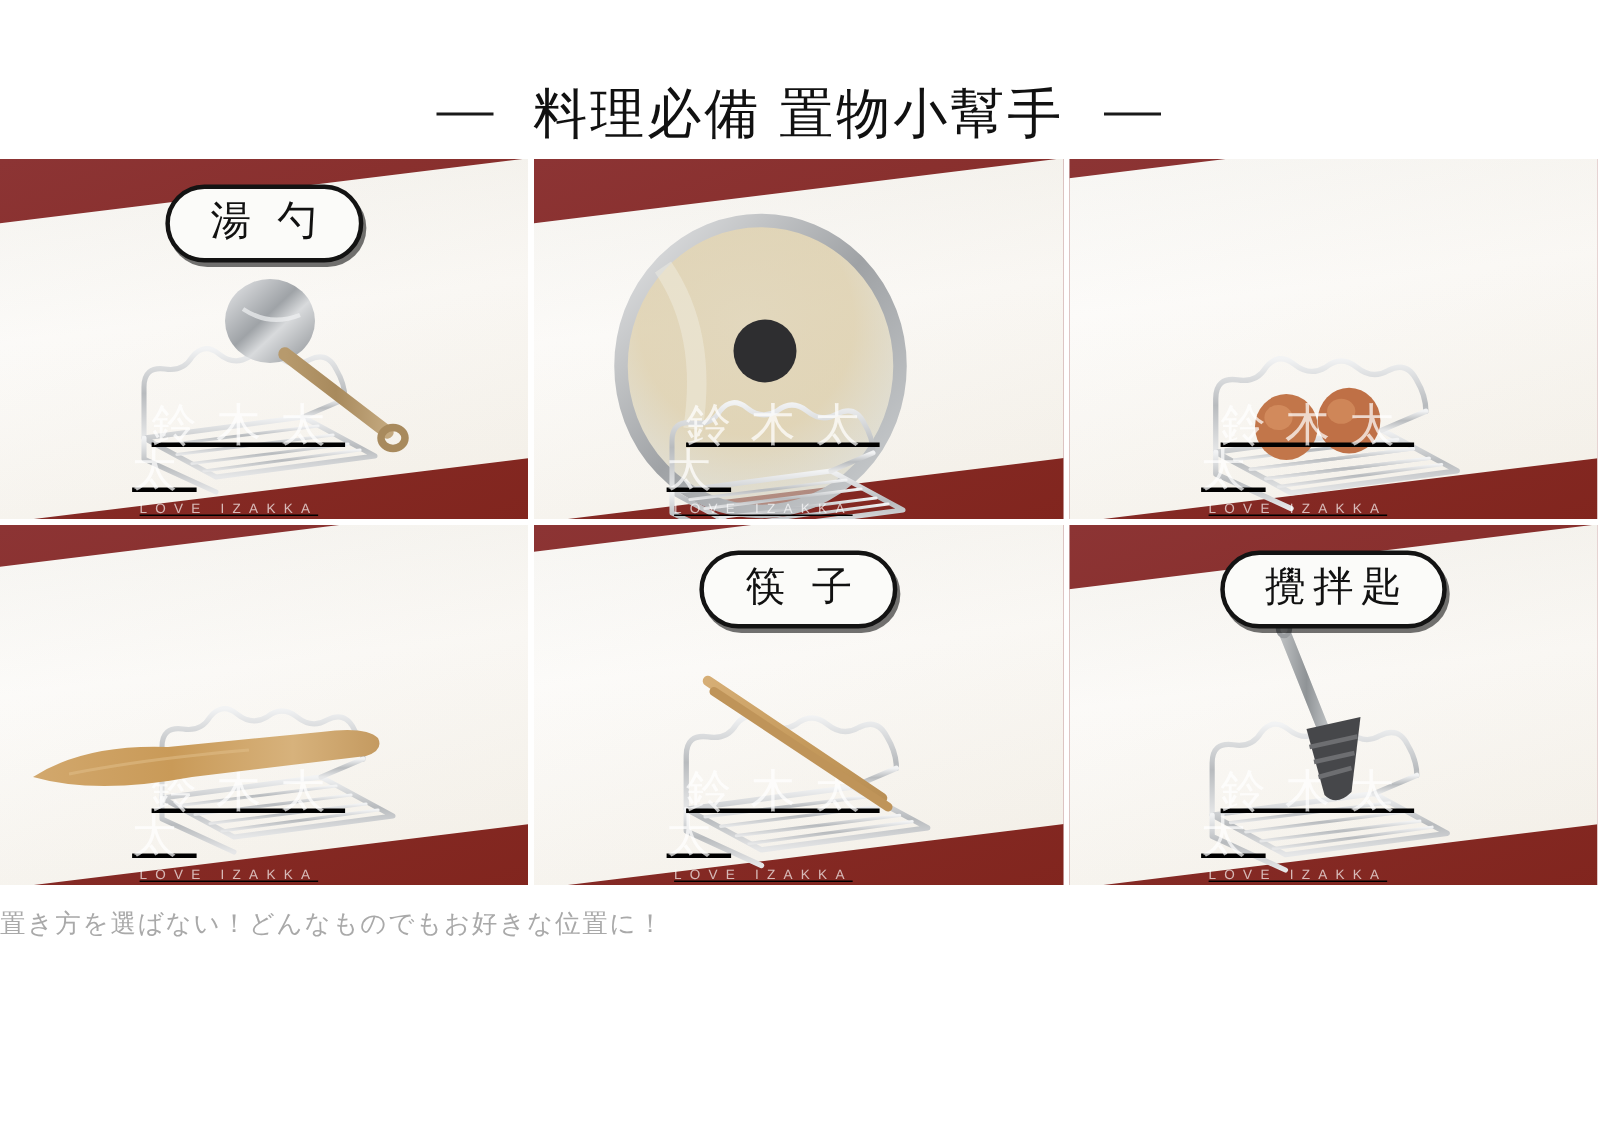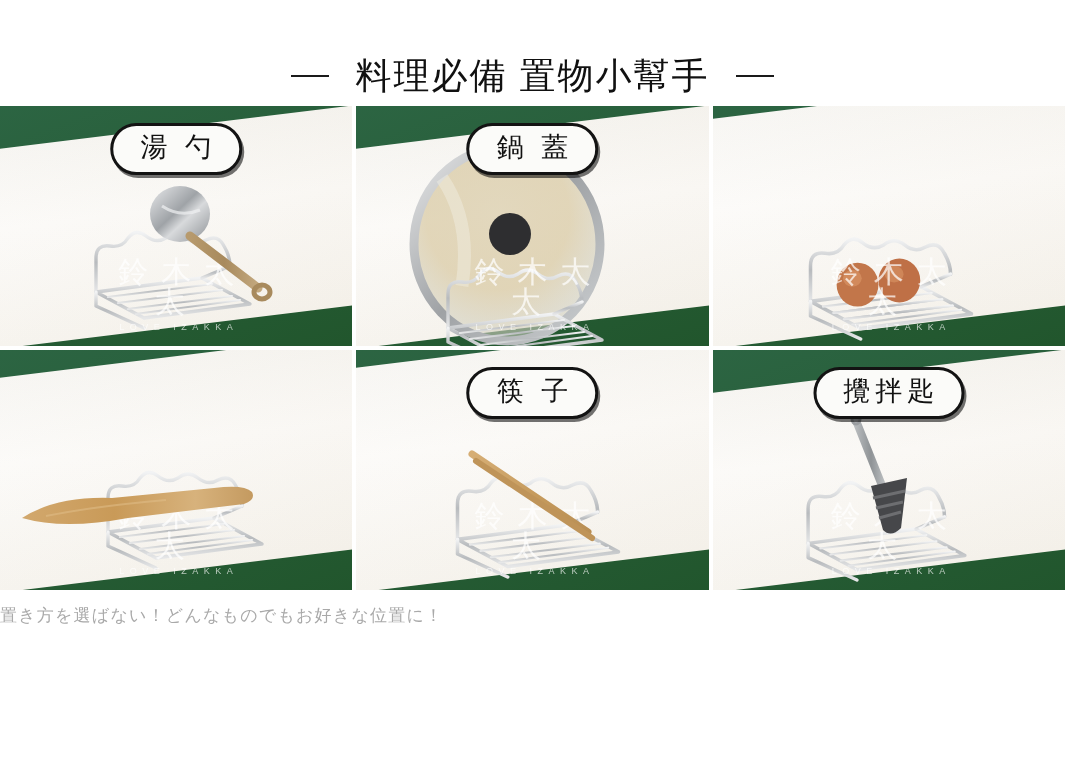--- a/index.html
+++ b/index.html
@@ -28,21 +28,21 @@
     position: absolute; top: 106px; left: 0;
     width: 1065px; height: 484px;
     display: grid;
     grid-template-columns: 1fr 1fr 1fr;
     grid-template-rows: 1fr 1fr;
     gap: 4px;
     background: #ffffff;
   }
   .cell {
     position: relative; overflow: hidden;
-    background: #14532d;
+    background: #7f1d1d;
   }
   
   .cell .table-top {
     position: absolute; left: -10px; right: -10px; bottom: -4px;
     height: 200px;
     background: linear-gradient(#f7f6f3, #ffffff 40%, #fdfdfc);
     transform: skewY(-7deg);
     transform-origin: left bottom;
   }
   .cell.lowtable .table-top { height: 150px; }
@@ -59,22 +59,22 @@
     padding: 6px 22px 8px;
     font-size: 27px; letter-spacing: 5px; color: #111;
     white-space: nowrap; line-height: 1.18;
     box-shadow: 2px 3px 0 rgba(0,0,0,.55);
     text-indent: 5px;
     z-index: 6;
   }
 
   
   .watermark {
-    position: absolute; left: 50%; bottom: 14px; transform: translateX(-50%);
-    text-align: center; z-index: 4; pointer-events: none; user-select: none;
+    position: absolute; left: 50%; bottom: 2px; transform: translateX(-50%);
+    z-index: 4; pointer-events: none; user-select: none; text-decoration: underline;
   }
   .watermark .wm-cn {
     font-size: 30px; letter-spacing: 13px; color: rgba(255,255,255,.72);
     text-indent: 13px; line-height: 1;
   }
   .watermark .wm-en {
     font-size: 9px; letter-spacing: 5.5px; color: rgba(255,255,255,.68);
     text-indent: 5px; margin-top: 5px;
   }
 
@@ -198,21 +198,20 @@
             <path d="M172 86 L172 72"></path>
             <path d="M124 60 L152 48"></path>
             <path d="M30 79 L134 66" stroke-width="2.1"></path>
             <path d="M40 85 L144 72" stroke-width="2.1"></path>
             <path d="M50 91 L154 78" stroke-width="2.1"></path>
             <path d="M58 96 L162 82" stroke-width="2.1"></path>
           </g>
         </svg>
       </div>
 
-      <div class="badge">鍋 蓋</div>
       <div class="watermark">
         <div class="wm-cn">鈴木太太</div>
         <div class="wm-en">LOVE IZAKKA</div>
       </div>
     </div>
 
     <div class="cell lowtable">
       <div class="table-top" style="height:230px;"></div>
       <div class="wall-shade"></div>
 

